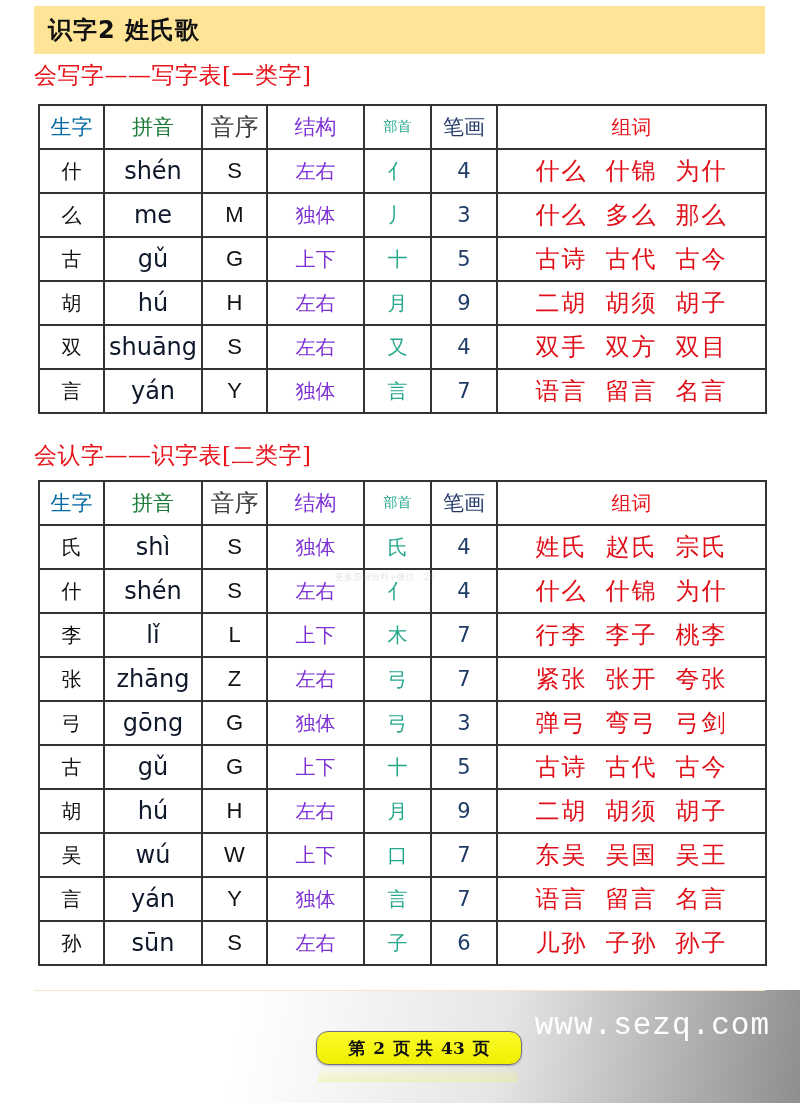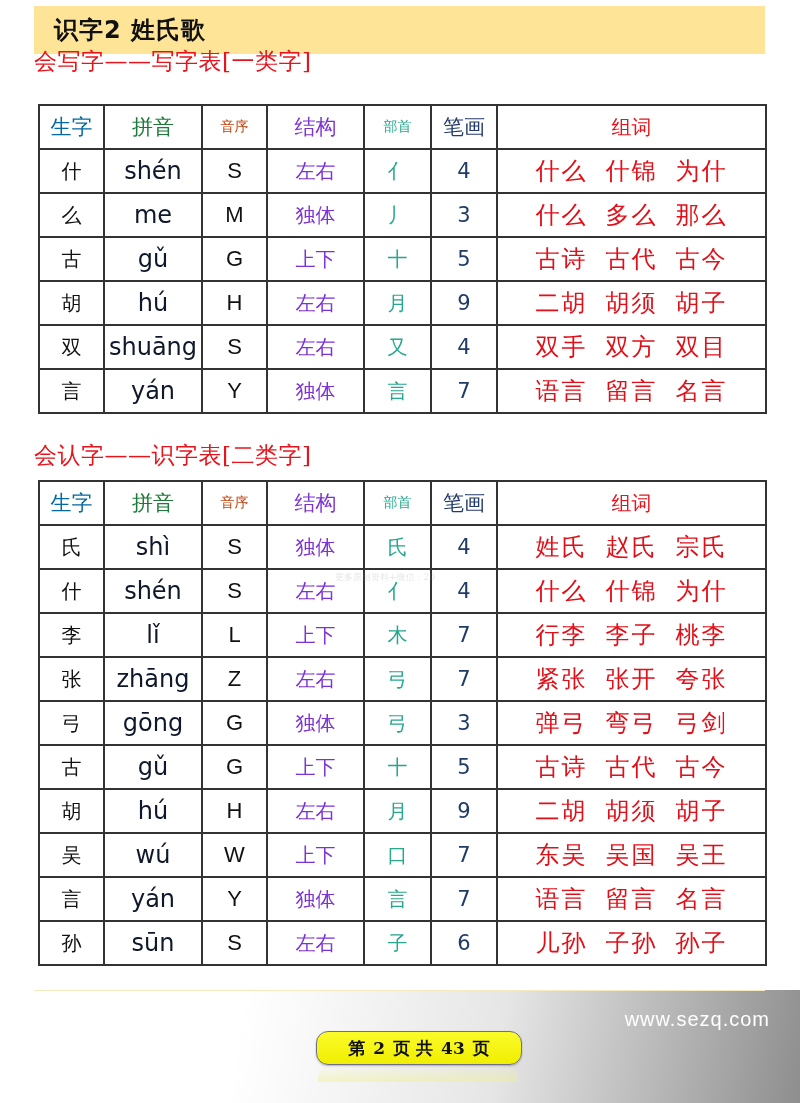--- a/index.html
+++ b/index.html
@@ -8,21 +8,21 @@
     background: #ffffff;
     font-family: "DejaVu Serif", "Liberation Serif", serif;
   }
   .title-bar {
     position: absolute; left: 34px; top: 6px; width: 731px; height: 48px;
     background: #fde497;
     display: flex; align-items: center;
   }
   .title-bar span {
     font-family: "DejaVu Sans", sans-serif; font-weight: bold;
-    font-size: 24px; color: #111; padding-left: 20px; letter-spacing: 1px;
+    font-size: 24px; color: #111; padding-left: 14px; letter-spacing: 1px;
   }
   .section-title {
     position: absolute; left: 34px;
     font-size: 23px; color: #e8141b; letter-spacing: 0.5px;
     font-family: "DejaVu Serif", serif;
   }
   table.chars {
     position: absolute; left: 38px; width: 727px;
     border-collapse: collapse; table-layout: fixed;
   }
@@ -30,21 +30,21 @@
     border: 2px solid #333;
     height: 42px; padding: 0;
     text-align: center; vertical-align: middle;
     font-weight: normal;
   }
   col.c0 { width: 65px; } col.c1 { width: 98px; } col.c2 { width: 65px; }
   col.c3 { width: 97px; } col.c4 { width: 67px; } col.c5 { width: 66px; }
   col.c6 { width: 269px; }
   .h-char { color: #0369a1; font-size: 21px; }
   .h-pinyin { color: #1a7a36; font-size: 21px; border-radius: 17px; }
-  .h-order { color: #c2410c; font-size: 14px; }
+  .h-order { color: #404040; font-size: 24px; }
   .h-struct { color: #7d33d4; font-size: 21px; }
   .h-radical { color: #27a88d; font-size: 14px; }
   .h-strokes { color: #233b6a; font-size: 21px; }
   .h-words { color: #e8141b; font-size: 20px; }
   .v-char { color: #111; font-size: 20px; }
   .v-pinyin { color: #0f172a; font-size: 24px; font-family: "DejaVu Sans", sans-serif; }
   .v-order { color: #111; font-size: 22px; font-family: "Liberation Sans", sans-serif; }
   .v-struct { color: #7d33d4; font-size: 20px; }
   .v-radical { color: #27a88d; font-size: 20px; }
   .v-strokes { color: #1f3b66; font-size: 21px; font-family: "DejaVu Sans", sans-serif; }
@@ -75,36 +75,36 @@
   }
   .brand {
     position: absolute; right: 30px; top: 1010px; text-align: right; color: #fff;
   }
   .brand-cn {
     font-family: "DejaVu Sans", sans-serif; font-weight: bold;
     font-size: 34px; letter-spacing: 6px;
     text-shadow: 0 0 2px rgba(0,0,0,0.15);
   }
   .brand-url {
-    font-family: Liberation Sans, sans-serif; font-size: 20px; letter-spacing: 1px;
+    font-family: Liberation Mono, monospace; font-size: 31px; letter-spacing: 1px;
     margin-top: -2px;
   }
   .watermark {
     position: absolute; left: 335px; top: 571px;
     font-size: 9px; color: rgba(150,150,150,0.25);
   }
 </style>
 </head>
 <body>
 
 <div class="title-bar">
   <span>识字2  姓氏歌</span>
 </div>
 
-<div class="section-title" style="top:46px;">会写字——写字表[一类字]</div>
+<div class="section-title" style="top:60px;">会写字——写字表[一类字]</div>
 
 <table class="chars" style="top:104px;">
   <colgroup>
       <col class="c0">
       <col class="c1">
       <col class="c2">
       <col class="c3">
       <col class="c4">
       <col class="c5">
       <col class="c6">

